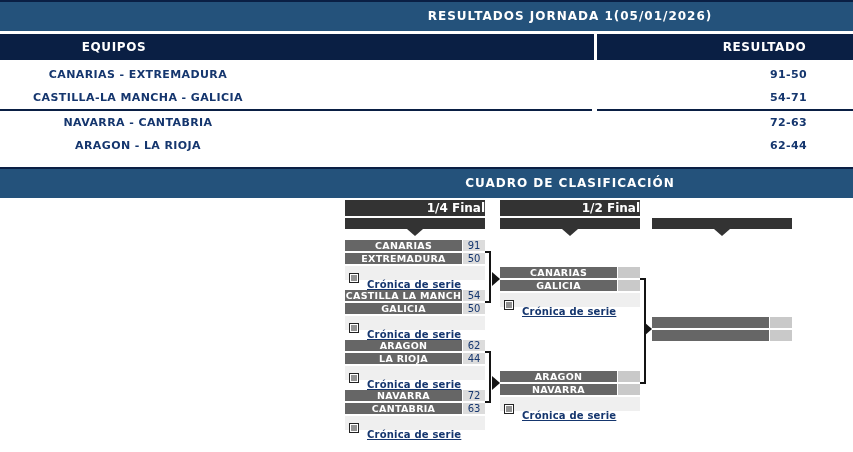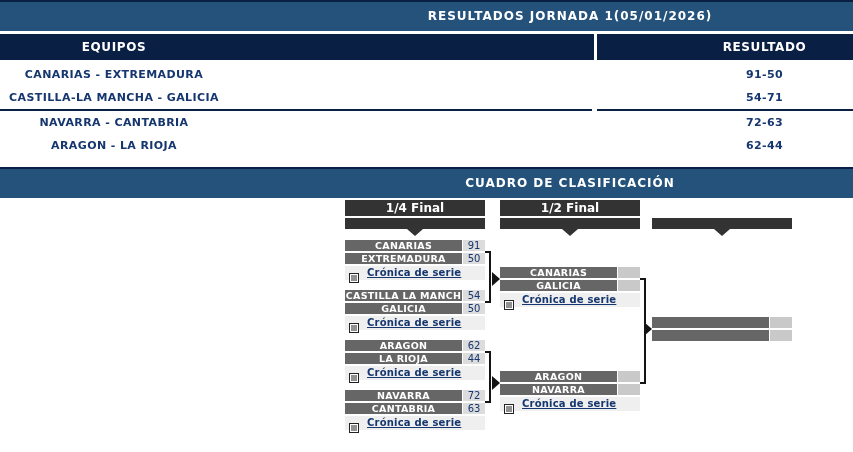--- a/index.html
+++ b/index.html
@@ -16,51 +16,51 @@
   .thead{height:26px;background:#0A1F44;position:relative;}
   .th-label{position:absolute;top:0;height:26px;line-height:26px;color:#fff;font-weight:bold;
             font-size:12px;letter-spacing:.6px;text-align:center;}
   .th-teams{left:0;width:228px;}
   .th-result{left:597px;width:335px;}
   .th-sep{position:absolute;left:594px;top:0;width:3px;height:26px;background:#fff;}
   .trow{height:23px;position:relative;}
   .trow.first{margin-top:3px;}
   .trow.third{margin-top:2px;}
   .td{position:absolute;top:0;height:23px;line-height:23px;font-weight:bold;font-size:11px;
-      color:#15366E;letter-spacing:.4px;text-align:center;}
+      color:#15366E;letter-spacing:.4px;text-align:center;padding-left:24px;}
   .td-teams{left:0;width:228px;}
   .td-score{left:597px;width:335px;}
   .row-divider{position:absolute;top:109px;height:2px;background:#0A1F44;}
   .rd-left{left:0;width:592px;}
   .rd-right{left:597px;width:543px;}
   .bar2{margin-top:10px;}
 
   
   .bracket{position:absolute;top:197px;left:0;width:853px;height:255px;}
   .abs{position:absolute;}
   .round-label{height:16px;line-height:16px;width:140px;background:#333333;color:#fff;
-               font-weight:bold;font-size:12px;text-align:center;top:3px;}
+               font-weight:bold;font-size:12px;text-align:right;top:3px;}
   .round-bar2{top:21px;height:11px;width:140px;background:#333333;}
   .round-caret{top:32px;width:0;height:0;border-left:8px solid transparent;
                border-right:8px solid transparent;border-top:7px solid #333333;}
   .rc1{left:345px;} .rc2{left:500px;} .rc3{left:652px;}
   .caret1{left:407px;} .caret2{left:562px;} .caret3{left:714px;}
 
   .match{width:140px;}
   .team-row{position:absolute;left:0;height:11px;width:140px;padding-left:36px;}
   .team-name{position:absolute;left:0;top:0;width:117px;height:11px;background:#666666;color:#fff;
              font-weight:bold;font-size:9.5px;line-height:11px;text-align:center;letter-spacing:.3px;
              overflow:hidden;white-space:nowrap;}
   .team-score{position:absolute;left:118px;top:0;width:22px;height:11px;background:#DCDCDC;
               color:#15366E;font-weight:normal;font-size:10px;line-height:11px;text-align:center;}
   .empty-score .team-score{background:#C9C9C9;}
   .row-a{top:0;} .row-b{top:13px;}
   .link-row{position:absolute;left:0;top:26px;width:140px;height:14px;background:#EFEFEF;cursor:pointer;}
   .chron-icon{position:absolute;left:4px;top:2px;width:10px;height:10px;}
-  .chron-link{position:absolute;left:22px;top:0;height:14px;line-height:14px;color:#15366E;
+  .chron-link{position:absolute;left:22px;top:12px;height:14px;line-height:14px;color:#15366E;
               font-weight:bold;font-size:10px;text-decoration:underline;letter-spacing:.2px;}
   .m1{left:345px;top:43px;} .m2{left:345px;top:93px;} .m3{left:345px;top:143px;} .m4{left:345px;top:193px;}
   .s1{left:500px;top:70px;} .s2{left:500px;top:174px;} .fin{left:652px;top:120px;}
 
   .c-h{height:2px;background:#141414;}
   .c-v{width:2px;background:#141414;}
   .arrow-right{width:0;height:0;border-top:7px solid transparent;border-bottom:7px solid transparent;
                border-left:8px solid #141414;}
 </style>
 </head>

